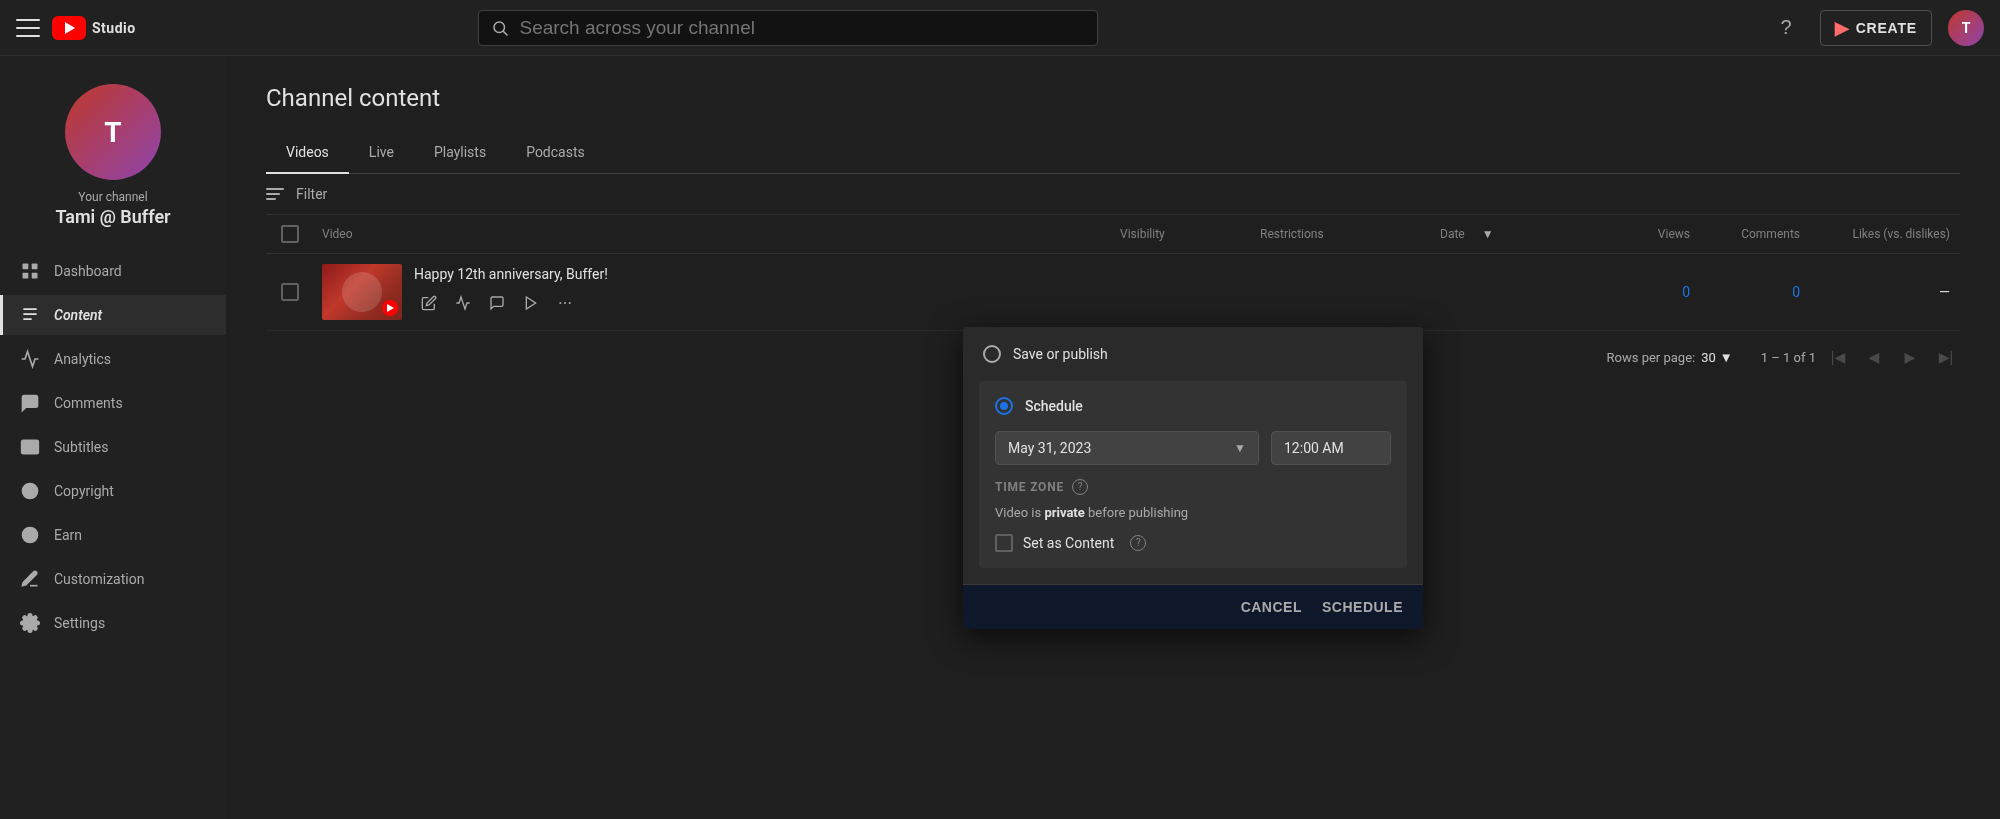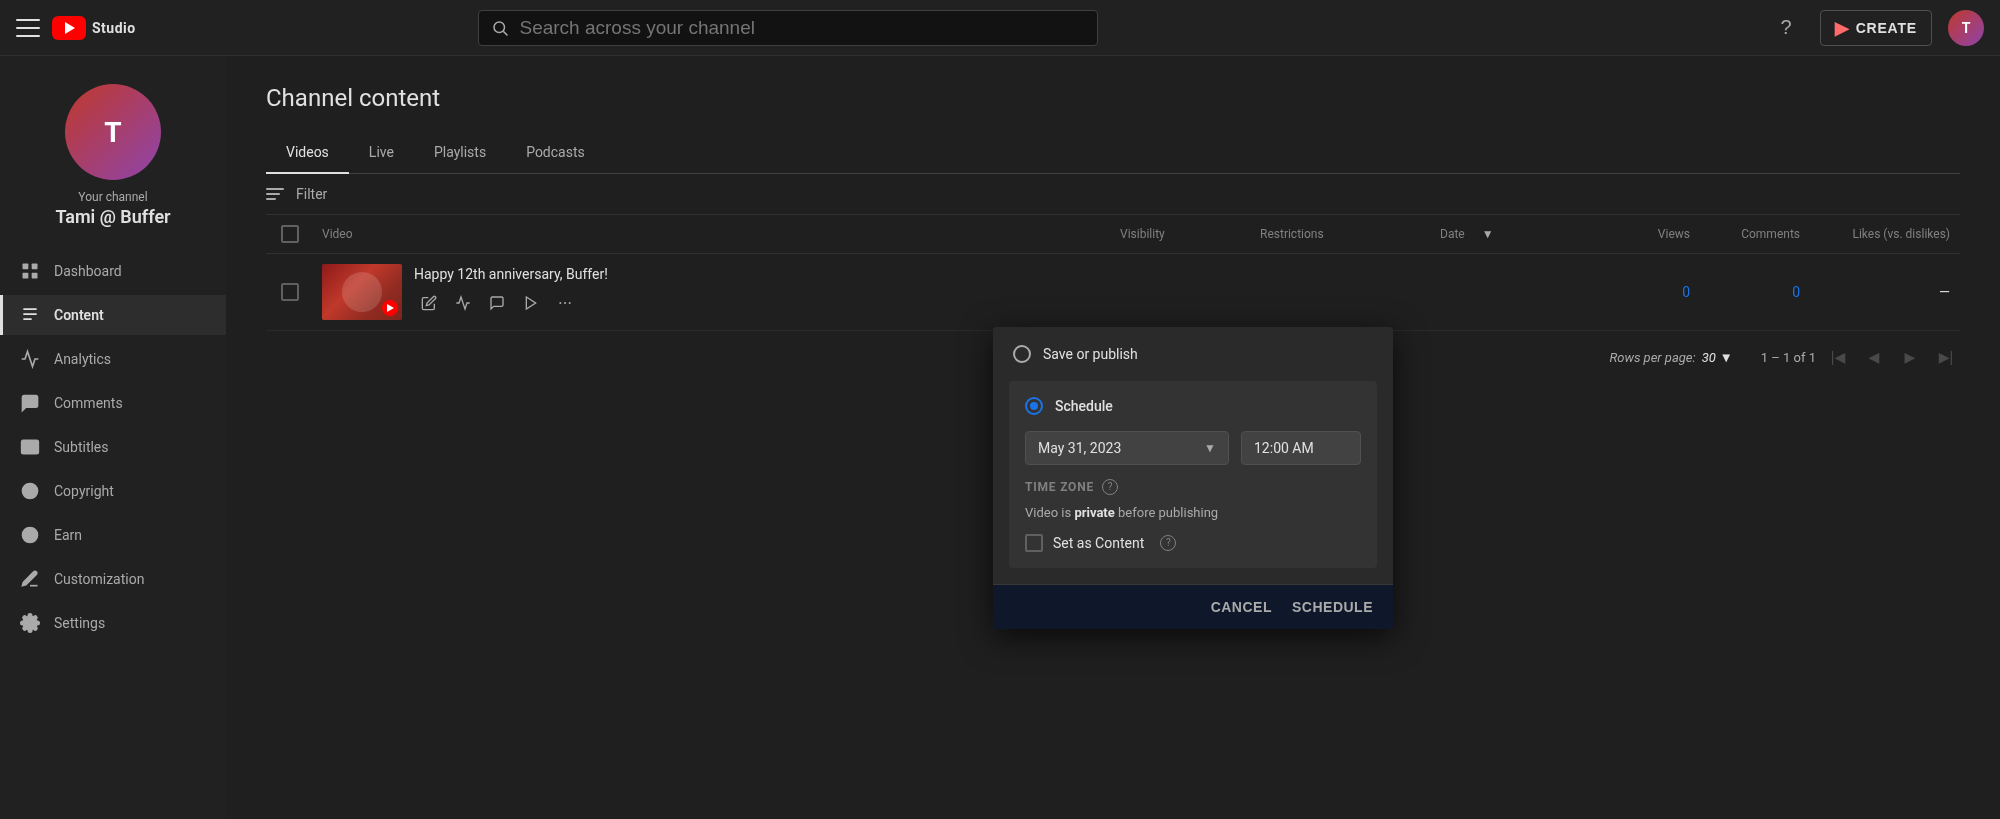--- a/index.html
+++ b/index.html
@@ -166,20 +166,21 @@
     .sidebar-item {
       display: flex; align-items: center; gap: 14px;
       width: 100%;
       padding: 10px 20px;
       cursor: pointer;
       border-radius: 0;
       position: relative;
     }
     .sidebar-item.active {
       background: #2d2d2d;
+      font-style: italic;
     }
     .sidebar-item.active::before {
       content: '';
       position: absolute; left: 0; top: 0; bottom: 0;
       width: 3px; background: #e0e0e0;
     }
     .sidebar-item-icon {
       width: 20px; height: 20px;
       display: flex; align-items: center; justify-content: center;
       flex-shrink: 0;
@@ -325,41 +326,41 @@
     .pagination-btn {
       width: 28px; height: 28px;
       border-radius: 50%;
       border: none; background: transparent;
       color: #aaa; cursor: pointer;
       font-size: 14px;
       display: flex; align-items: center; justify-content: center;
     }
     .pagination-btn:disabled { opacity: 0.3; cursor: default; }
     .rows-per-page {
-      display: flex; align-items: flex-end; gap: 6px; margin-right: 20px; font-style: italic;
+      display: flex; align-items: flex-end; gap: 6px; margin-right: 20px;
     }
     .rows-select {
       background: transparent;
       border: none;
       color: #e0e0e0;
       font-size: 13px;
       cursor: pointer;
       display: flex; align-items: center; gap: 4px;
     }
 
     
     .modal-overlay {
       position: absolute;
       top: 0; left: -40px; right: 0; bottom: 0;
       display: flex; align-items: center; justify-content: center;
       z-index: 10;
       pointer-events: none;
     }
     .modal-container {
-      width: 400px;
+      width: 460px;
       background: #2a2a2a;
       border-radius: 4px;
       box-shadow: 0 8px 32px rgba(0,0,0,0.7);
       overflow: hidden;
       pointer-events: all;
       margin-top: 80px;
       margin-left: 200px;
     }
 
     

